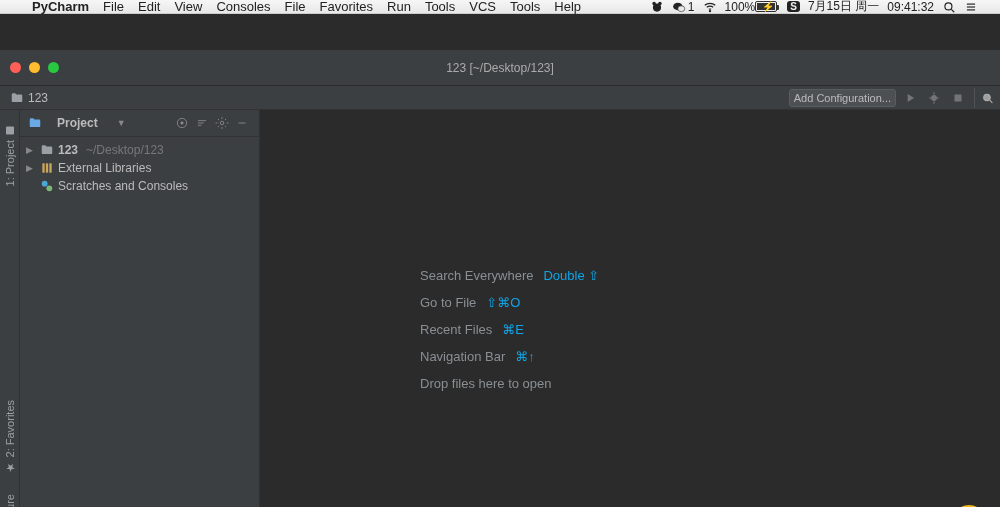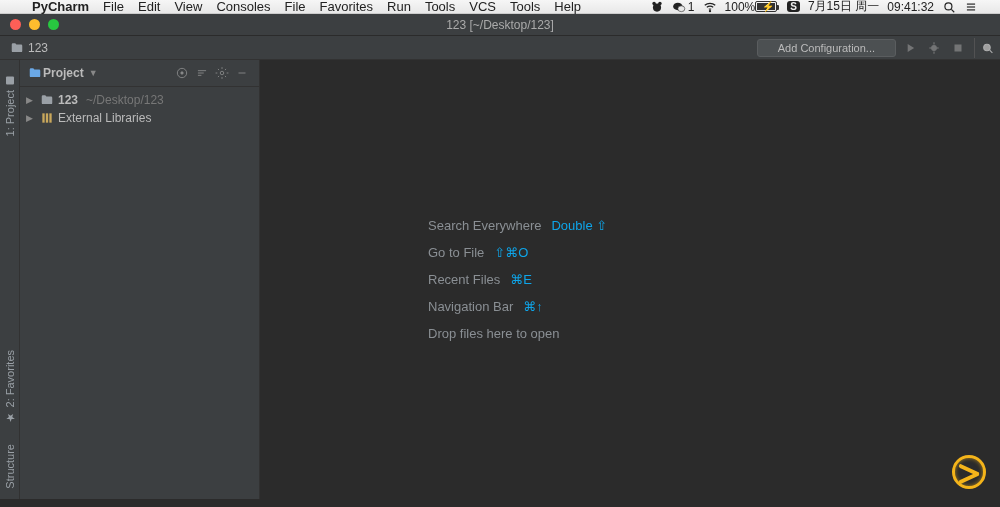--- a/index.html
+++ b/index.html
@@ -12,67 +12,67 @@
   .mac-menubar .menu-item { margin-right: 14px; cursor: default; }
   .mac-menubar .spacer { flex: 1; }
   .mac-menubar .status-item { margin-left: 8px; display: flex; align-items: center; font-size: 12px; }
   .mac-menubar .status-item svg { width: 14px; height: 14px; }
   .mac-menubar .battery-box { width: 22px; height: 11px; border: 1px solid #333; border-radius: 2px; position: relative; margin-right: 2px; }
   .mac-menubar .battery-box::after { content:""; position:absolute; right:-3px; top:3px; width:2px; height:5px; background:#333; border-radius:0 1px 1px 0; }
   .mac-menubar .battery-fill { position:absolute; left:1px; top:1px; bottom:1px; right:1px; background:#333; }
   .mac-menubar .bolt { position:absolute; left:6px; top:-1px; font-size:10px; color:#fff; }
 
   
-  .win-titlebar { height: 22px; background: #3c3f41; display: flex; align-items: center; position: relative; border-bottom: 1px solid #2b2b2b; }
+  .win-titlebar { height: 36px; background: #3c3f41; display: flex; align-items: center; position: relative; border-bottom: 1px solid #2b2b2b; margin-top: 36px; }
   .traffic { display: flex; gap: 8px; padding-left: 10px; }
   .traffic span { width: 11px; height: 11px; border-radius: 50%; display: block; }
   .traffic .r { background: #ff5f57; } .traffic .y { background: #febc2e; } .traffic .g { background: #28c840; }
   .win-title { position: absolute; left: 50%; transform: translateX(-50%); color: #aaa; font-size: 12px; }
 
   
   .toolbar { height: 24px; background: #3c3f41; display: flex; align-items: center; padding: 0 6px; border-bottom: 1px solid #323232; }
   .breadcrumb { display: flex; align-items: center; gap: 4px; color: #bbb; font-size: 12px; padding-left: 4px; }
   .breadcrumb svg { width: 14px; height: 14px; }
   .toolbar .spacer { flex: 1; }
-  .toolbar .add-config { background: #4c5052; border: 1px solid #5a5d5f; color: #bbb; font-size: 11px; padding: 2px 20px; border-radius: 3px; cursor: default; }
+  .toolbar .add-config { background: #4c5052; border: 1px solid #5a5d5f; color: #bbb; font-size: 11px; padding: 2px 4px; border-radius: 3px; cursor: default; }
   .toolbar .tb-icon { width: 20px; height: 20px; display: flex; align-items: center; justify-content: center; margin-left: 4px; opacity: .5; }
   .toolbar .tb-icon.active { opacity: .9; }
   .toolbar .tb-icon svg { width: 14px; height: 14px; fill: #aaa; }
 
   
   .main { display: flex; height: calc(507px - 22px - 22px - 24px); position: relative; }
 
   
   .gutter { width: 20px; background: #3c3f41; border-right: 1px solid #323232; display: flex; flex-direction: column; align-items: center; padding-top: 4px; color: #9aa0a6; font-size: 11px; }
   .gutter .vtab { writing-mode: vertical-rl; transform: rotate(180deg); margin: 10px 0; cursor: default; display: flex; align-items: center; gap: 4px; }
   .gutter .vtab-top { margin-bottom: auto; }
   .gutter .star { font-size: 11px; }
 
   
   .project-panel { width: 240px; background: #3c3f41; border-right: 1px solid #323232; display: flex; flex-direction: column; }
   .project-header { height: 27px; display: flex; align-items: center; padding: 0 8px; border-bottom: 1px solid #323232; color: #bbb; font-weight: 600; }
-  .project-header .title { display: flex; align-items: center; gap: 1px; cursor: default; }
+  .project-header .title { display: flex; align-items: center; gap: 15px; cursor: default; }
   .project-header .title svg.folder { width: 14px; height: 14px; }
   .project-header .title .caret { font-size: 9px; margin-left: 4px; color: #888; }
   .project-header .spacer { flex: 1; }
   .project-header .hdr-icon { width: 18px; height: 18px; display: flex; align-items: center; justify-content: center; margin-left: 2px; opacity: .7; }
   .project-header .hdr-icon svg { width: 14px; height: 14px; fill: none; stroke: #aaa; }
 
   .tree { padding: 4px 0; font-size: 12px; color: #bbb; }
   .tree-row { display: flex; align-items: center; height: 18px; padding-left: 6px; gap: 4px; cursor: default; }
   .tree-row .arrow { width: 10px; font-size: 9px; color: #888; }
   .tree-row .ico { width: 14px; height: 14px; display: flex; align-items: center; justify-content: center; }
   .tree-row .ico svg { width: 14px; height: 14px; }
   .tree-row .lbl { color: #bbb; }
   .tree-row .path { color: #777; margin-left: 4px; font-size: 12px; }
   .tree-row.indent { padding-left: 6px; }
 
   
   .editor { flex: 1; background: #2b2b2b; position: relative; display: flex; flex-direction: column; align-items: flex-start; justify-content: center; padding-left: 160px; }
-  .welcome-line { color: #8a8f94; font-size: 13px; margin: 6px 8px; display: flex; align-items: center; gap: 10px; }
+  .welcome-line { color: #8a8f94; font-size: 13px; margin: 6px 0; display: flex; align-items: center; gap: 10px; }
   .welcome-line .shortcut { color: #0ea5e9; }
 
   
   .watermark { position: absolute; right: 14px; bottom: 10px; display: flex; align-items: center; gap: 8px; color: #e8e8e8; }
   .watermark .ring { width: 34px; height: 34px; border: 3px solid #f4b41a; border-radius: 50%; position: relative; box-shadow: 0 0 4px rgba(244,180,26,.6) inset; }
   .watermark .ring::before, .watermark .ring::after { content:""; position:absolute; background:#f4b41a; width:22px; height:4px; left:3px; border-radius:2px; }
   .watermark .ring::before { top:10px; transform: rotate(25deg); }
   .watermark .ring::after { top:18px; transform: rotate(-25deg); }
   .watermark .txt .cn { font-size: 18px; font-weight: 700; letter-spacing: 1px; }
   .watermark .txt .en { font-size: 8px; letter-spacing: 1px; color: #ccc; }
@@ -257,20 +257,30 @@
         <span class="arrow">▶</span>
         <span class="ico">
             <svg viewBox="0 0 24 24" fill="#c9a85c">
               <rect x="4" y="4" width="4" height="16"></rect>
               <rect x="10" y="4" width="4" height="16"></rect>
               <rect x="16" y="4" width="4" height="16"></rect>
             </svg>
           </span>
         <span class="lbl">External Libraries</span>
       </div>
+      <div class="tree-row indent">
+        <span class="arrow"></span>
+        <span class="ico">
+            <svg viewBox="0 0 24 24">
+              <circle cx="8" cy="8" r="5" fill="#4aa8d8"></circle>
+              <circle cx="16" cy="16" r="5" fill="#7ab87a"></circle>
+            </svg>
+          </span>
+        <span class="lbl">Scratches and Consoles</span>
+      </div>
     </div>
   </div>
 
   <div class="editor">
     <div class="welcome-line">
       <span>Search Everywhere</span>
       <span class="shortcut">Double ⇧</span>
     </div>
     <div class="welcome-line">
       <span>Go to File</span>

